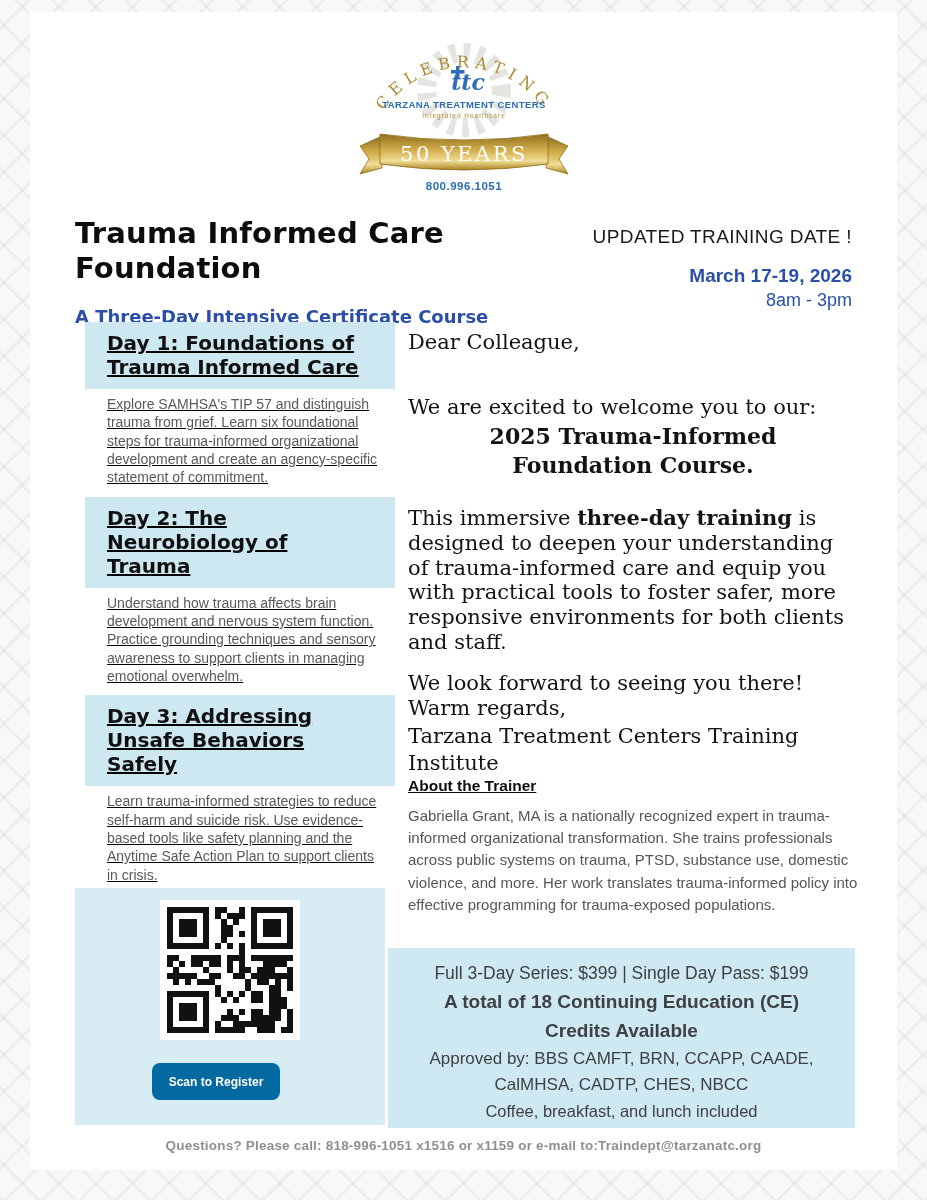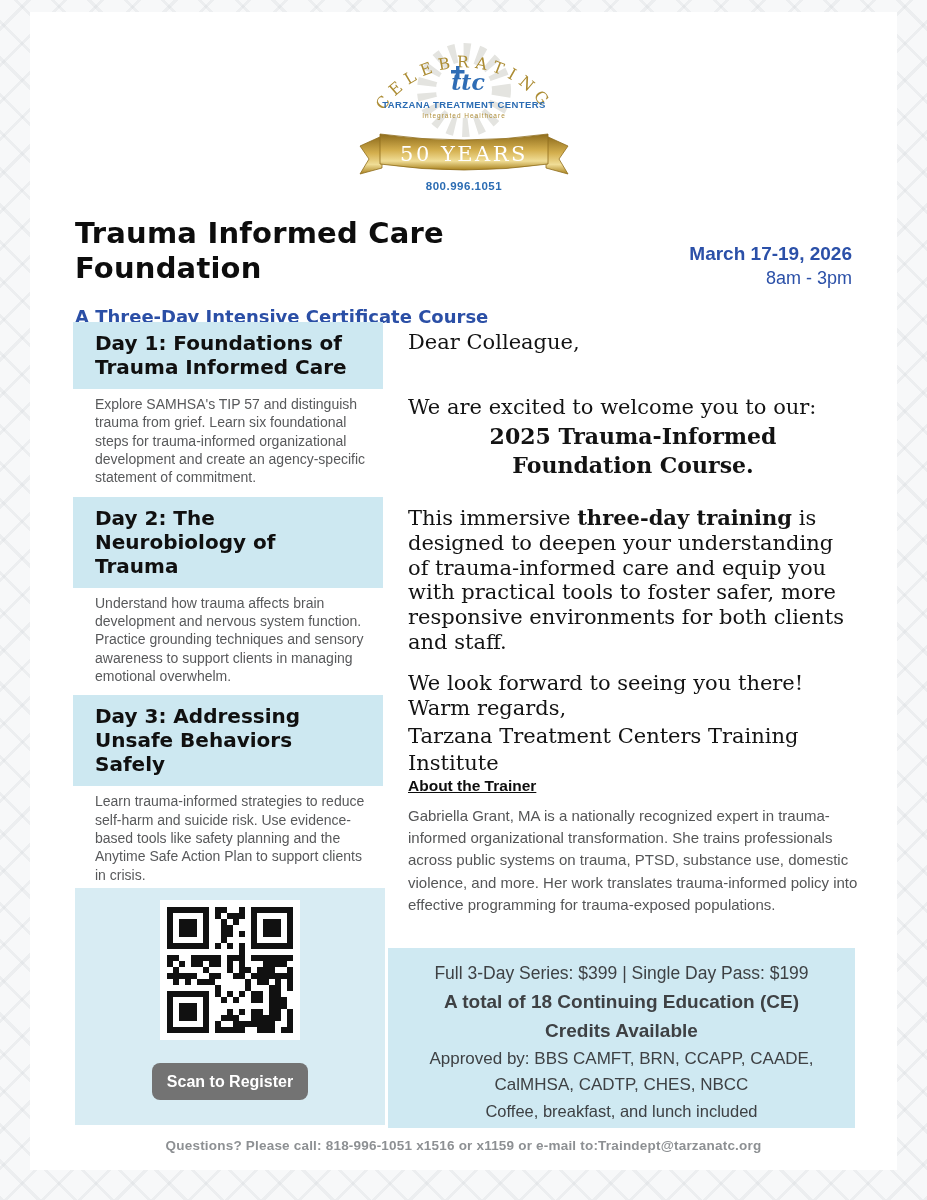--- a/index.html
+++ b/index.html
@@ -29,44 +29,44 @@
   }
   .subtitle{
     margin-top:20px; font-family:"DejaVu Sans", sans-serif; font-weight:bold;
     font-size:18px; color:#2b4fa6;
   }
   .header-right{ position:absolute; right:75px; top:226px; width:320px; text-align:right; }
   .updated{ font-size:19px; color:#1a1a1a; letter-spacing:.4px; }
   .date{ margin-top:17px; font-size:19px; font-weight:bold; color:#2b50a8; }
   .time{ margin-top:3px; font-size:18px; color:#2b50a8; }
   
-  .left-col{ position:absolute; left:73px; top:322px; width:310px; }
+  .left-col{ position:absolute; left:85px; top:322px; width:310px;text-decoration:underline; }
   .day-head{
     background:#cde8f1; padding:9px 18px 10px 22px;
     font-family:"DejaVu Sans", sans-serif; font-weight:bold;
     font-size:20px; line-height:1.2; color:#101010;
   }
   .day-desc{
     padding:6px 14px 10px 22px; font-size:14px; line-height:1.31;
     color:#58595b;
   }
   .qr-box{
     position:absolute; left:75px; top:888px; width:310px; height:237px;
     background:#d8ecf3;
   }
   .qr-panel{
     position:absolute; left:85px; top:12px; width:140px; height:140px;
     background:#ffffff;
   }
   .qr-panel svg{ position:absolute; left:7px; top:7px; }
   .register-btn{
-    position:absolute; left:77px; top:175px; width:156px; height:37px;
-    background:#737373; border:none; border-radius:8px;
+    position:absolute; left:77px; top:175px; width:128px; height:37px;
+    background:#0369a1; border:none; border-radius:8px;
     color:#ffffff; font-family:"Liberation Sans", sans-serif;
-    font-weight:bold; font-size:16px; cursor:pointer;
+    font-weight:bold; font-size:12px; cursor:pointer;
   }
   
   .right-col{
     position:absolute; left:408px; top:330px; width:450px;
     font-family:"DejaVu Serif", serif; font-size:21px; line-height:1.18; color:#131313;
   }
   .salutation{ margin-bottom:40px; }
   .intro{ }
   .course-name{
     text-align:center; font-weight:bold; font-size:22px; line-height:1.33;
@@ -143,20 +143,21 @@
       </g>
       <text x="112" y="172" font-family="Liberation Sans, sans-serif" font-weight="bold" font-size="11.5" fill="#2b6cb3" text-anchor="middle" letter-spacing="0.5">800.996.1051</text>
     </svg>
   </div>
 
   <div class="title-block">
     <div class="title">Trauma Informed Care Foundation</div>
     <div class="subtitle">A Three-Day Intensive Certificate Course</div>
   </div>
   <div class="header-right">
+    <div class="updated">UPDATED TRAINING DATE !</div>
     <div class="date">March 17-19, 2026</div>
     <div class="time">8am - 3pm</div>
   </div>
 
   <div class="left-col">
     <div>
       <div class="day-head">Day 1: Foundations of Trauma Informed Care</div>
       <div class="day-desc">Explore SAMHSA's TIP 57 and distinguish trauma from grief. Learn six foundational steps for trauma-informed organizational development and create an agency-specific statement of commitment.</div>
     </div>
     <div>

